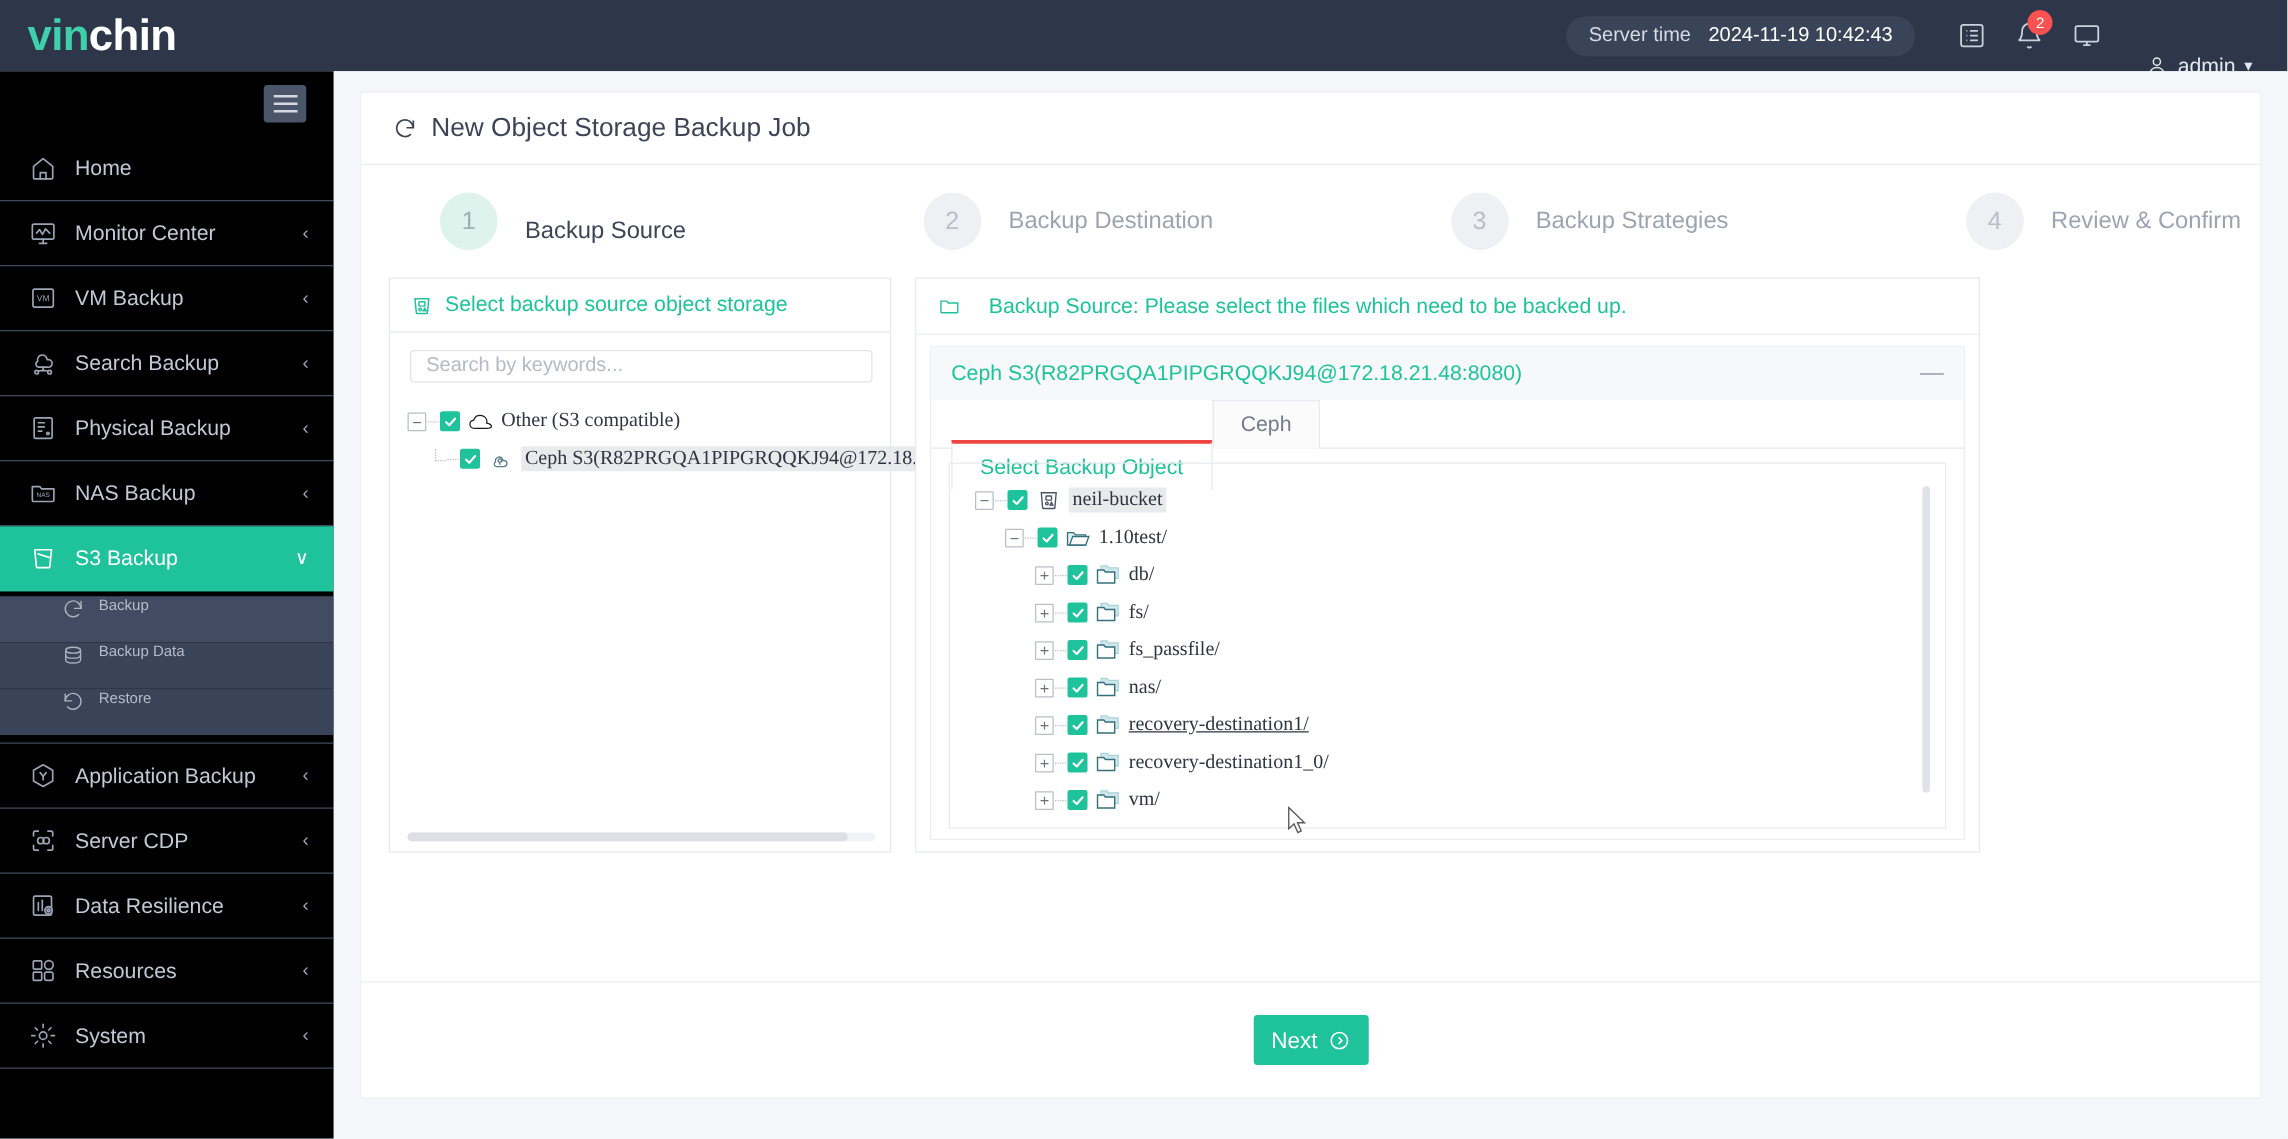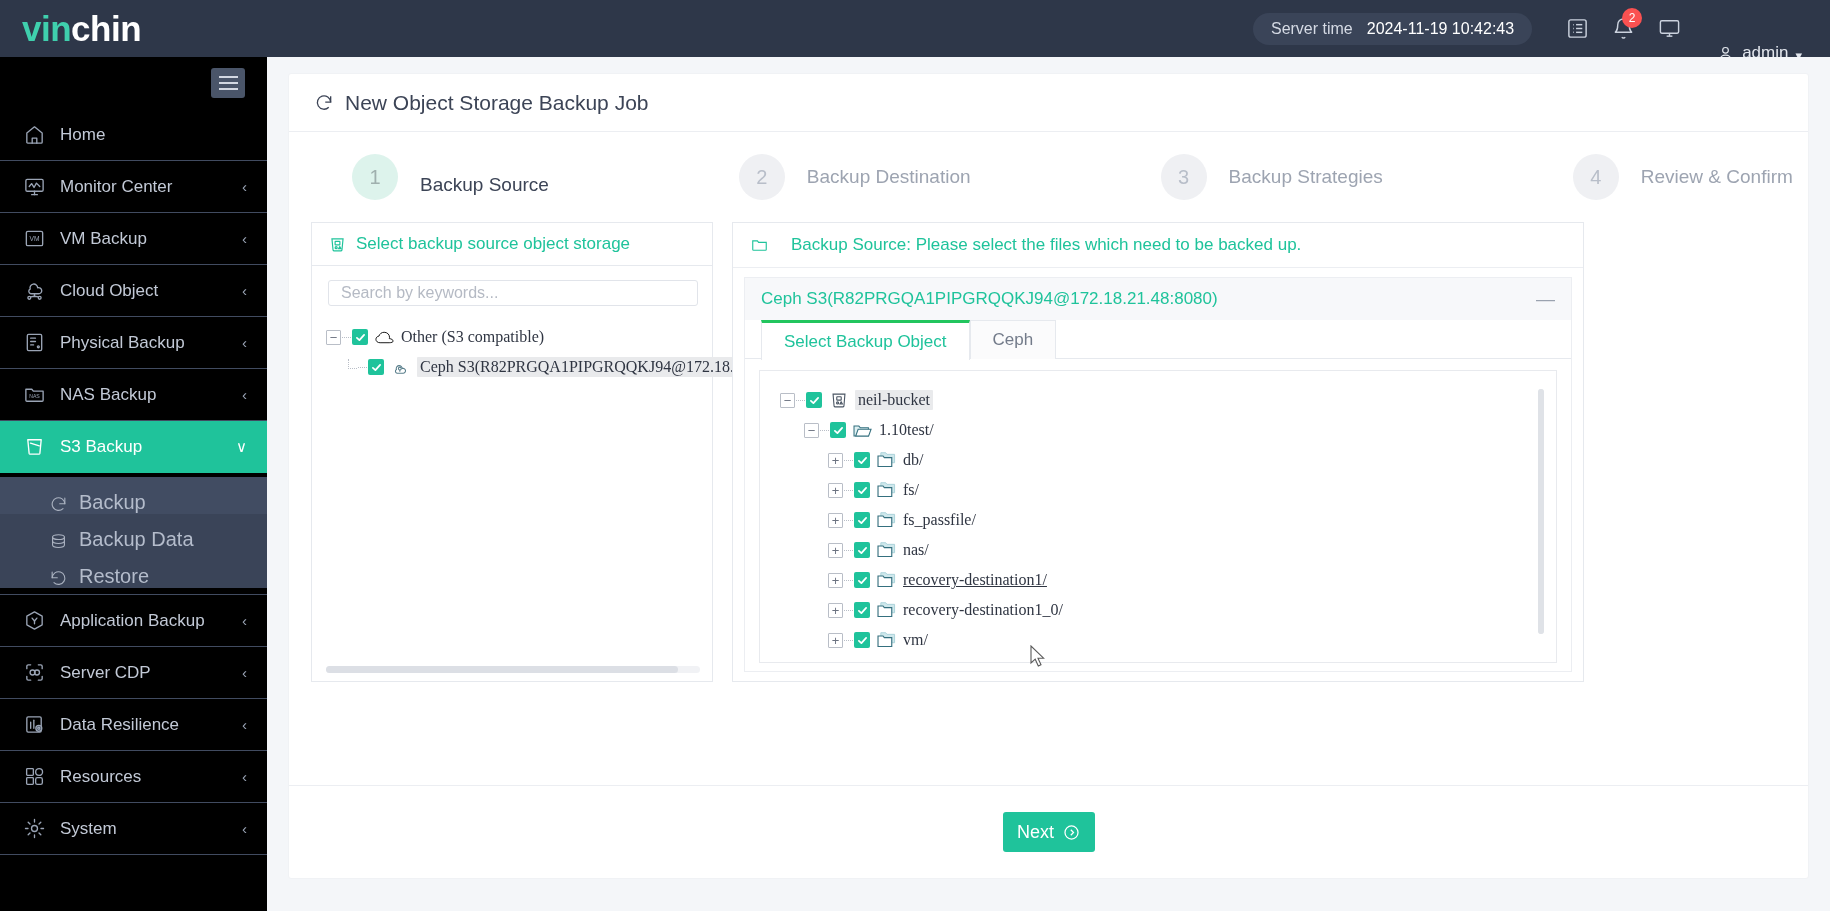--- a/index.html
+++ b/index.html
@@ -36,21 +36,21 @@
     width: 46px; height: 46px; display: flex; align-items: center; justify-content: center;
     color: #cbd2de; position: relative;
   }
   .badge {
     position: absolute; top: 2px; left: 22px;
     min-width: 20px; height: 20px; border-radius: 10px; background: #fa5151;
     color: #fff; font-size: 12px; display: flex; align-items: center; justify-content: center;
     padding: 0 5px; line-height: 1;
   }
   .user {
-    display: flex; align-items: flex-end; gap: 7px; color: #e3e7ee;
+    display: flex; align-items: center; gap: 7px; color: #e3e7ee;
     font-size: 17px; margin-left: 24px; margin-top: 48px;
   }
 
   
   .sidebar {
     position: absolute; left: 0; top: 57px; width: 267px; height: 854px;
     background: #000000; overflow: hidden;
   }
   .hamburger-row {
     height: 52px; display: flex; align-items: center; justify-content: flex-end;
@@ -66,22 +66,22 @@
     color: #c2c9d6; font-size: 17px; gap: 14px;
     border-bottom: 1px solid #414b60; position: relative;
   }
   .nav-item .nav-ic { width: 24px; height: 24px; display: flex; align-items: center; justify-content: center; flex: 0 0 24px;}
   .nav-item.active { background: #1fc39b; color: #ffffff; border-bottom-color: #1fc39b; }
   .nav-item .chev {
     position: absolute; right: 20px; font-size: 15px; color: #9aa4b5; line-height: 1;
   }
   .nav-item.active .chev { color: #ffffff; }
   .sub-item {
-    height: 37px; display: flex; align-items: flex-end; padding-left: 48px;
-    color: #b4bccb; font-size: 20px; gap: 11px; background: #3a4458;
+    height: 37px; display: flex; align-items: flex-start; padding-left: 48px;
+    color: #b4bccb; font-size: 12px; gap: 11px; background: #3a4458;
   }
   .sub-item.sel { background: #414c62; }
   .sub-item .nav-ic { width: 20px; height: 20px; display:flex;align-items:center;justify-content:center; flex:0 0 20px;}
   .subgroup { padding-top: 4px; padding-bottom: 6px; border-bottom: 1px solid #414b60; }
 
   
   .main {
     position: absolute; left: 267px; top: 57px; width: 1563px; height: 854px;
     background: #f4f6f9; padding: 17px 22px 0 22px;
   }
@@ -149,22 +149,22 @@
     padding: 0 16px; color: #1fc39b; font-size: 17px; justify-content: space-between;
   }
   .acc-minus { color: #9aa2af; font-size: 19px; }
   .tabs { display: flex; padding-left: 16px; border-bottom: 1px solid #e6e9ee; height: 39px; }
   .tab {
     padding: 0 22px; height: 39px; display: flex; align-items: center;
     font-size: 17px; color: #737b8a; position: relative; background: #fbfbfc;
     border-left: 1px solid #e6e9ee; border-right: 1px solid #e6e9ee;
   }
   .tab.active {
-    color: #1fc39b; background: #fff; border-top: 3px solid #22c55e;
-    height: 40px; margin-bottom: -1px;
+    color: #1fc39b; background: #fff; border-top: 3px solid #ef4444;
+    height: 40px; margin-bottom: -1px; margin-top: 32px;
   }
   .tab:not(.active) { border-top: 1px solid #e6e9ee; }
   .tree-box {
     margin: 11px 14px 0 14px; border: 1px solid #e8eaee; height: 293px;
     padding: 14px 0 0 20px; position: relative; overflow: hidden;
     font-family: "Liberation Serif", serif;
   }
   .vscroll {
     position: absolute; right: 12px; top: 18px; width: 6px; height: 245px;
     background: #eef0f3; border-radius: 3px;
@@ -296,21 +296,21 @@
         <div class="nav-item">
           <span class="nav-ic">
             <svg width="23" height="23" viewBox="0 0 24 24" fill="none" stroke="#9aa4b5" stroke-width="1.4" stroke-linecap="round" stroke-linejoin="round">
               <path d="M7.5 10.5a4 4 0 117.8-1.3A3.2 3.2 0 1116 15.4H8.2a2.6 2.6 0 01-.7-4.9z"></path>
               <line x1="12" y1="15.4" x2="12" y2="18"></line>
               <circle cx="6.6" cy="19.6" r="1.5"></circle>
               <circle cx="17.4" cy="19.6" r="1.5"></circle>
               <path d="M8 18.6 12 18l4 .6"></path>
             </svg>
           </span>
-          <span>Cloud Object</span>
+          <span>Search Backup</span>
           <span class="chev">‹</span>
         </div>
         <div class="nav-item">
           <span class="nav-ic">
             <svg width="23" height="23" viewBox="0 0 24 24" fill="none" stroke="#9aa4b5" stroke-width="1.4" stroke-linecap="round" stroke-linejoin="round">
               <rect x="4.5" y="3.5" width="15" height="17" rx="1.4"></rect>
               <line x1="8" y1="7.5" x2="13" y2="7.5"></line>
               <line x1="8" y1="11" x2="13" y2="11"></line>
               <line x1="8" y1="14.5" x2="11" y2="14.5"></line>
               <circle cx="16" cy="16.5" r="1"></circle>

